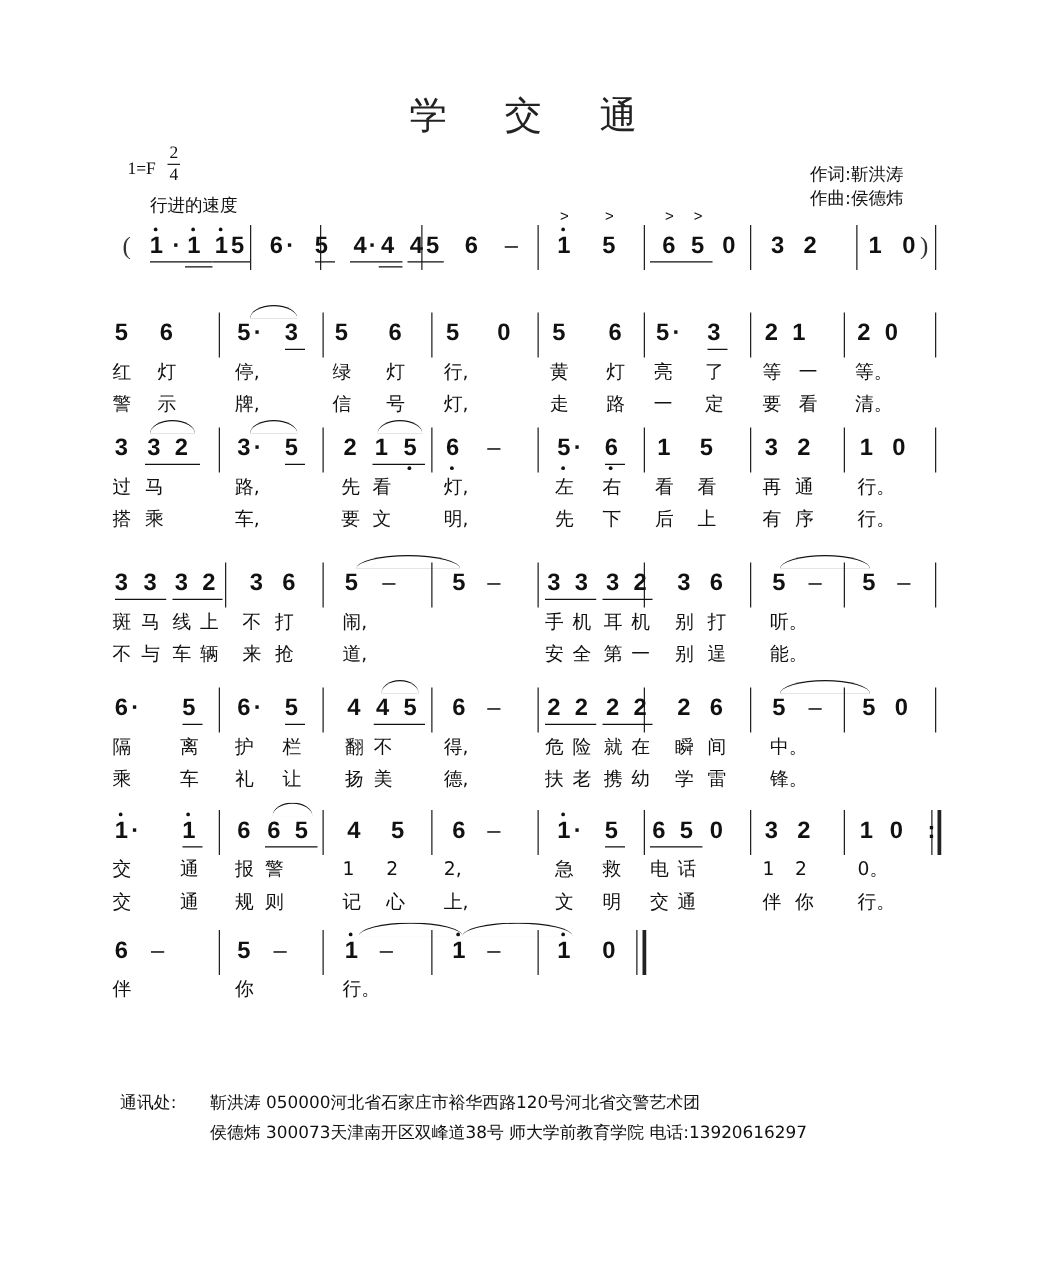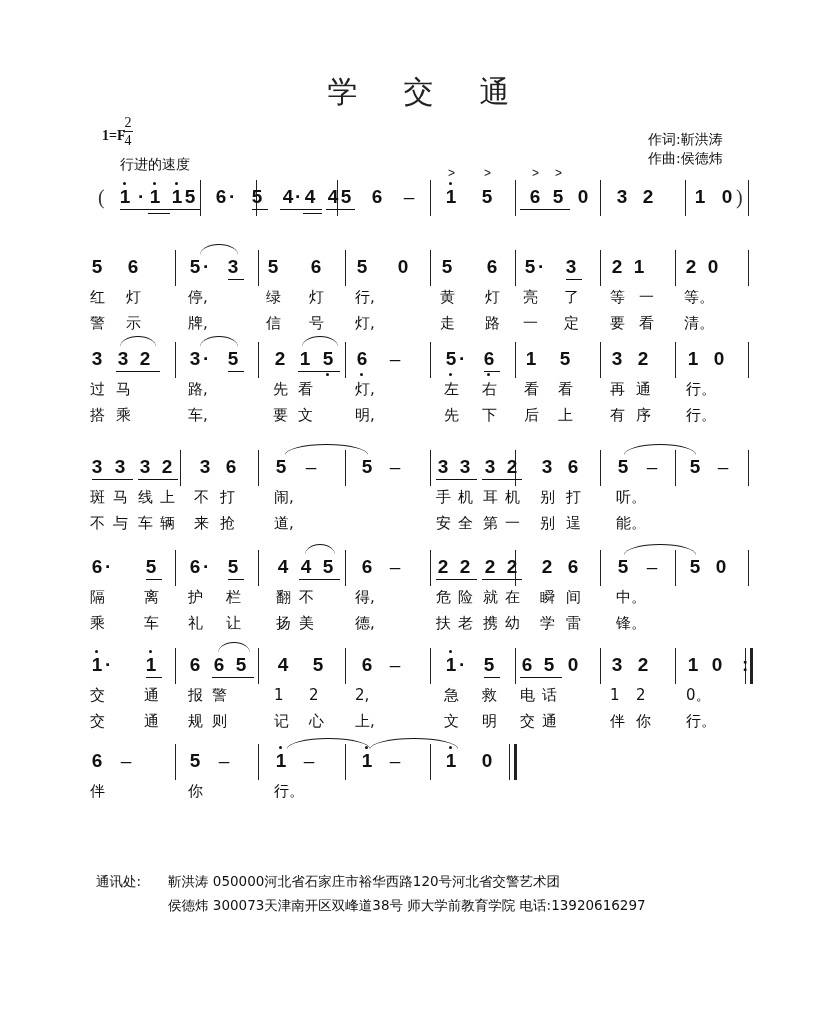--- a/index.html
+++ b/index.html
@@ -1,19 +1,19 @@
 <!DOCTYPE html>
 <html><head>
 <meta charset="utf-8">
 <style>
   html, body { margin: 0; padding: 0; background: #ffffff; }
   body { width: 837px; height: 1012px; position: relative; overflow: hidden; color: #111; font-family: "DejaVu Sans", sans-serif; }
   .title { position: absolute; left: 0; width: 837px; top: 72px; text-align: center; font-family: "DejaVu Serif", serif; font-size: 30px; letter-spacing: 46px; text-indent: 46px; color: #222; }
-  .key { position: absolute; left: 102px; top: 128px; font-family: "Liberation Serif", serif; font-size: 14px; font-weight: bold; }
-  .timesig { position: absolute; left: 123px; top: 115px; font-family: "Liberation Serif", serif; font-size: 14px; text-align: center; line-height: 15px; }
+  .key { position: absolute; left: 102px; top: 128px; font-family: "Liberation Serif", serif; font-size: 14px; }
+  .timesig { position: absolute; left: 134px; top: 115px; font-family: "Liberation Serif", serif; font-size: 14px; text-align: center; line-height: 15px; }
   .timesig .bar { display: block; border-top: 1px solid #222; width: 10px; margin: 1px auto; }
   .tempo { position: absolute; left: 120px; top: 156px; font-size: 14px; }
   .credit { position: absolute; left: 648px; font-size: 14px; }
   .row { position: absolute; left: 0; width: 837px; }
   .barline { position: absolute; width: 1.3px; background: #222; height: 36px; top: 0; }
   .barline.thick { width: 3px; }
   .note { position: absolute; top: 6px; width: 16px; text-align: center; font-family: "Liberation Sans", sans-serif; font-weight: bold; font-size: 19px; line-height: 22px; }
   .note.dash { font-weight: normal; }
   .dot-above { position: absolute; left: 6px; top: -4px; width: 3px; height: 3px; border-radius: 50%; background: #111; }
   .dot-below { position: absolute; left: 6px; top: 25px; width: 3px; height: 3px; border-radius: 50%; background: #111; }

